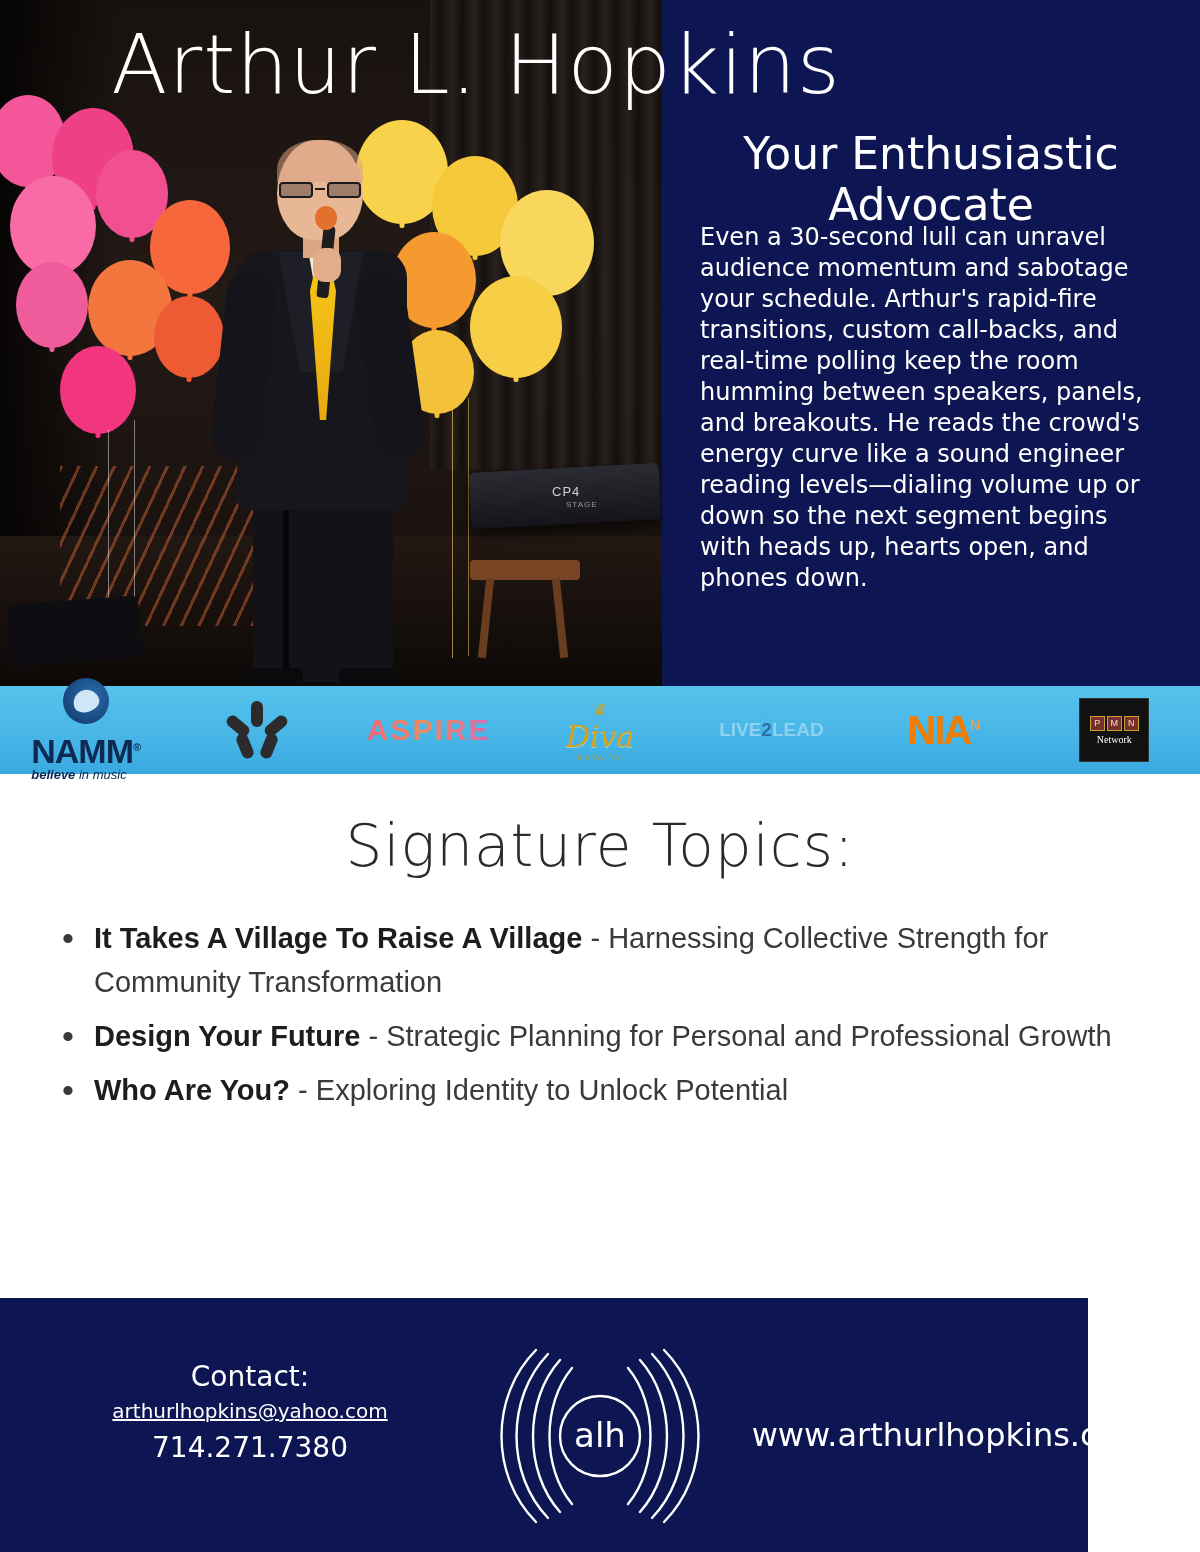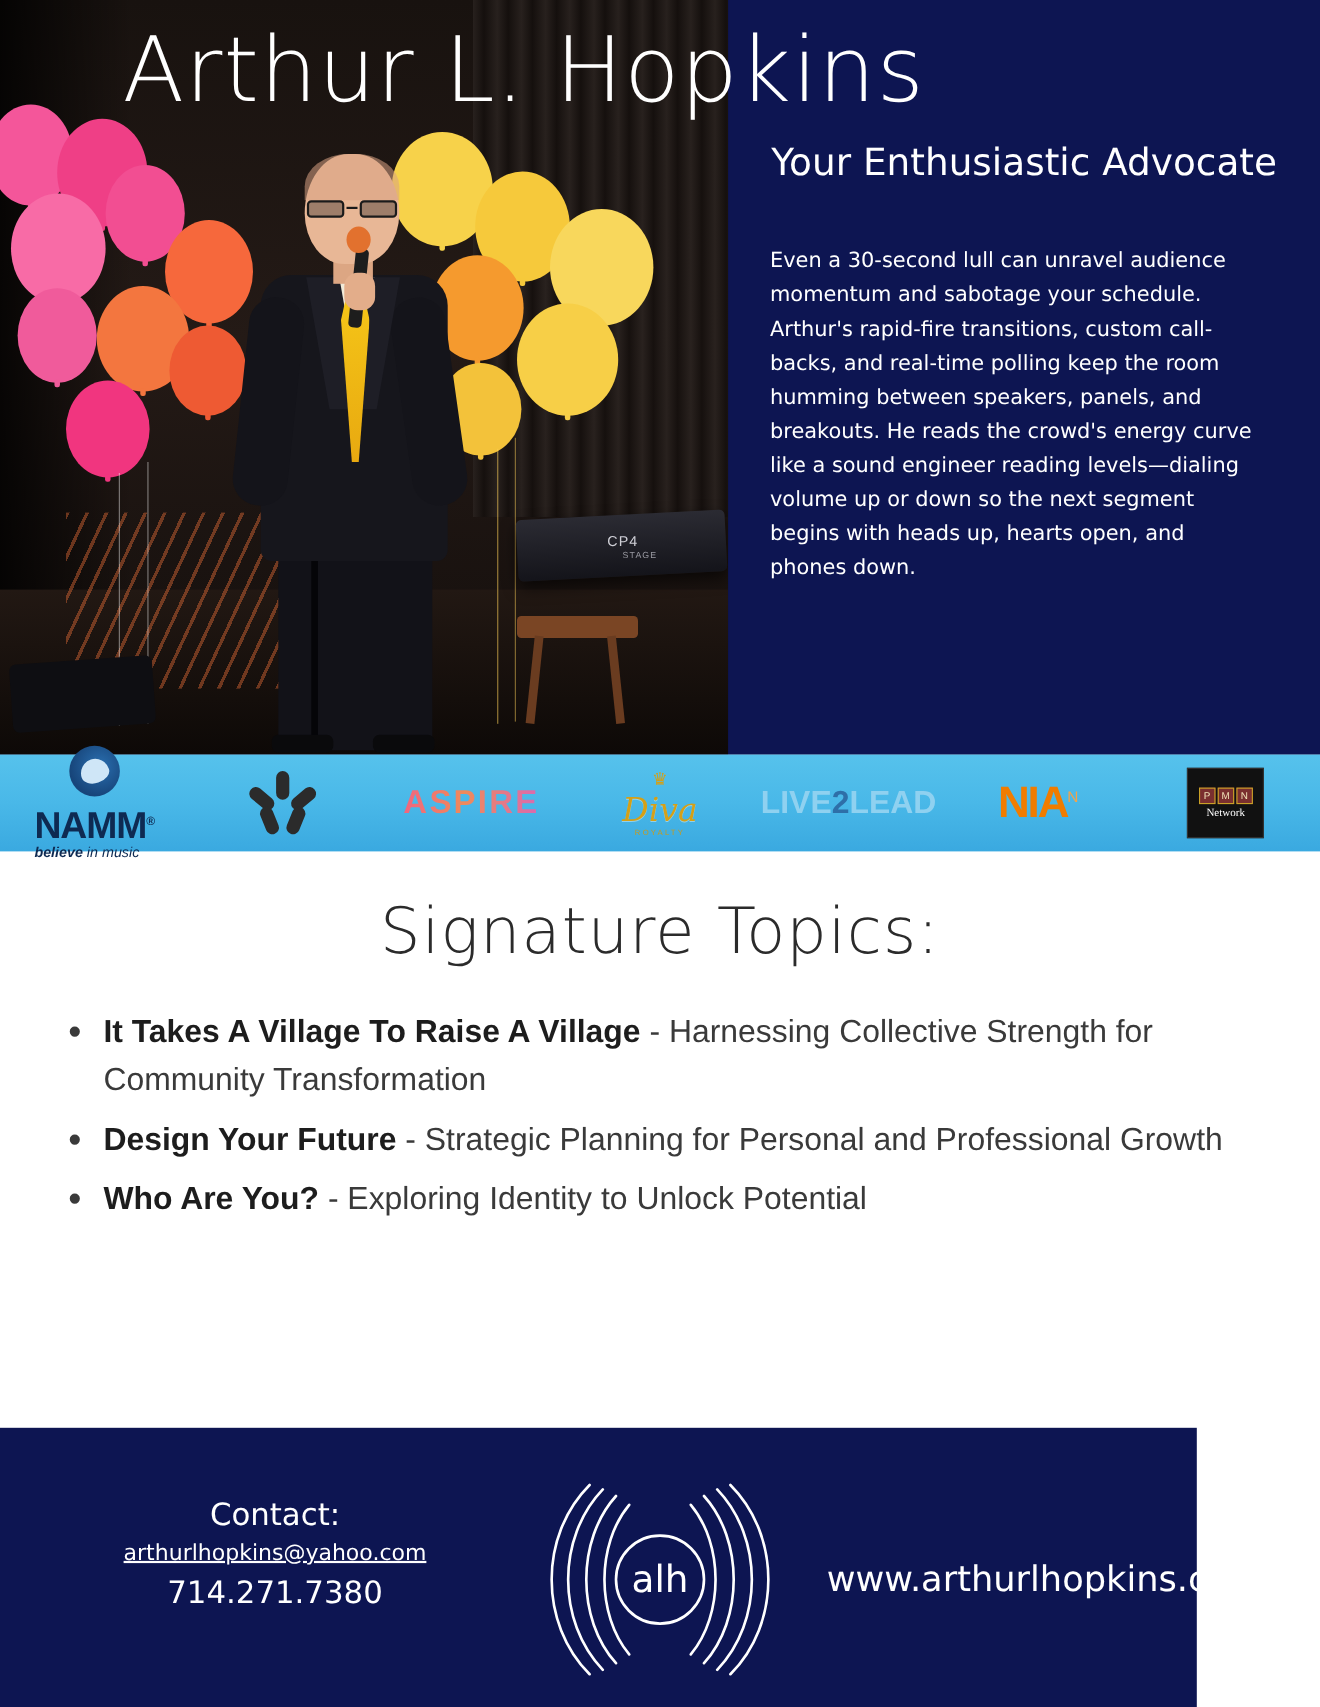--- a/index.html
+++ b/index.html
@@ -118,26 +118,26 @@
     position:absolute; left:0; top:10px; width:952px; height:110px;
     text-align:center; color:#ffffff;
     font-size:82px; line-height:110px; font-weight:300;
     letter-spacing:1px;
     font-family:"DejaVu Sans", sans-serif;
     z-index: 5;
     pointer-events:none;
   }
   .subtitle {
     position:absolute; left:662px; top:128px; width:538px;
-    text-align:center; color:#ffffff; font-size:34px; font-weight:400;
+    text-align:center; color:#ffffff; font-size:44px; font-weight:400;
     font-family:"DejaVu Sans", sans-serif;
   }
   .hero-para {
     position:absolute; left:700px; top:222px; width:452px;
-    color:#ffffff; font-size:19px; line-height:31px; font-weight:400;
+    color:#ffffff; font-size:24px; line-height:31px; font-weight:400;
     font-family:"DejaVu Sans", sans-serif;
   }
 
   
   .logobar {
     position:absolute; left:0; top:686px; width:1200px; height:88px;
     background: linear-gradient(180deg,#56c2ec 0%, #49b8e8 50%, #3aa9e0 100%);
     display:flex; align-items:center;
   }
   .logo-cell { flex:1; display:flex; align-items:center; justify-content:center; height:88px; }
@@ -157,21 +157,21 @@
   .so-p { position:absolute; width:12px;height:26px;border-radius:6px;background:#2b2b2b;}
   .aspire { font-size:30px; font-weight:bold; letter-spacing:2px;
     background: linear-gradient(90deg,#f0667f 0%, #ef8a5a 45%, #d96ab0 100%);
     -webkit-background-clip:text; background-clip:text; color:transparent;
     font-family:"Liberation Sans",sans-serif;}
   .diva { text-align:center; }
   .diva-word { font-family:"DejaVu Serif", serif; font-style:italic; font-size:30px;
     color:#d4a017; text-shadow:0 1px 0 rgba(255,255,255,.4); }
   .diva-sub { font-size:7px; letter-spacing:2px; color:#c79a1c; }
   .diva-crown { font-size:16px; color:#d4a017; }
-  .l2l { font-size:29px; font-weight:bold; color:#8fd1f0; letter-spacing:0px;}
+  .l2l { font-size:19px; font-weight:bold; color:#8fd1f0; letter-spacing:0px;}
   .l2l b { color:#2e6fa8; }
   .nia { font-size:40px; font-weight:bold; color:#f07c00; letter-spacing:-2px;
     font-family:"Liberation Sans",sans-serif;}
   .nia sup{font-size:14px; color:#f3a44a; font-weight:normal;}
   .pmn { width:70px;height:64px;background:#111; display:flex;flex-direction:column;
     align-items:center;justify-content:center; border:1px solid #333;}
   .pmn-top { display:flex; gap:2px; }
   .pmn-sq { width:15px;height:15px;background:#7a2f2f;border:1px solid #c9a227;
     color:#f0e2b8;font-size:9px;display:flex;align-items:center;justify-content:center;}
   .pmn-txt { color:#fff; font-size:10px; margin-top:3px; font-family:"Liberation Serif",serif;}

